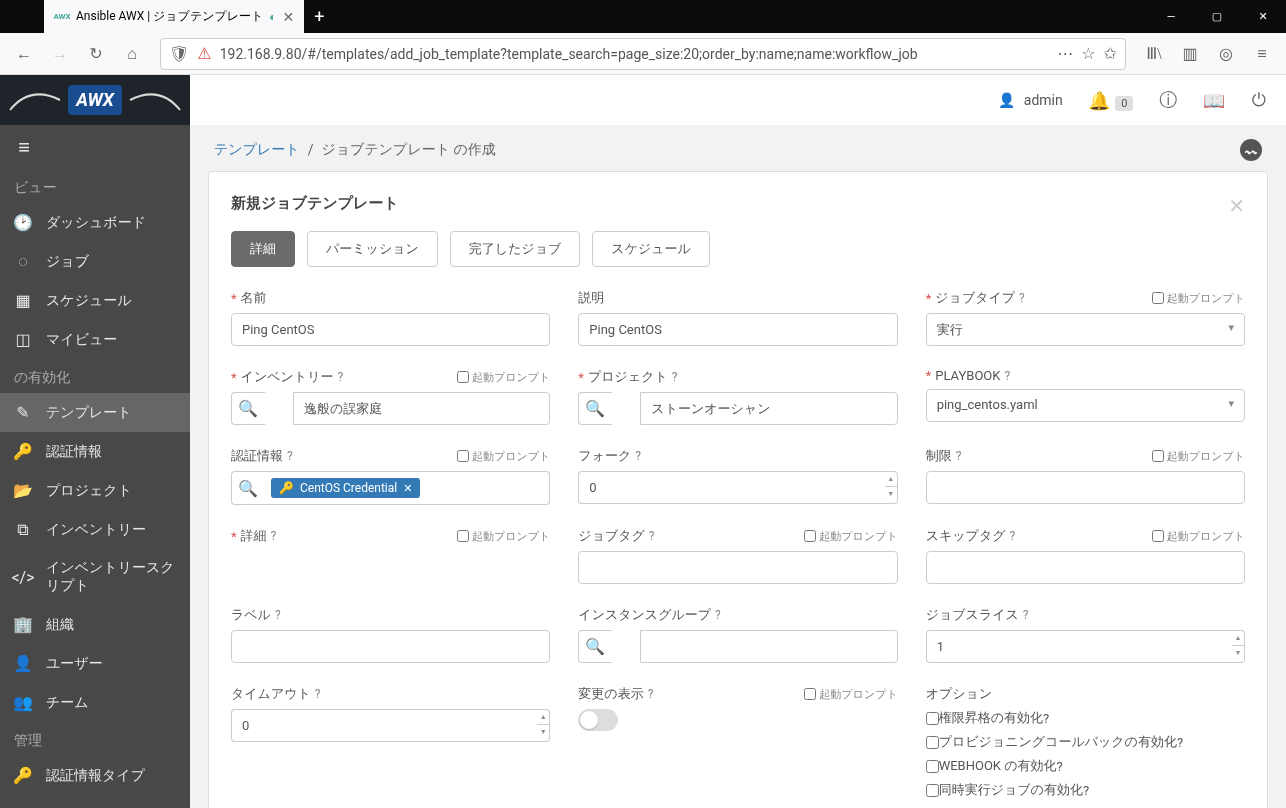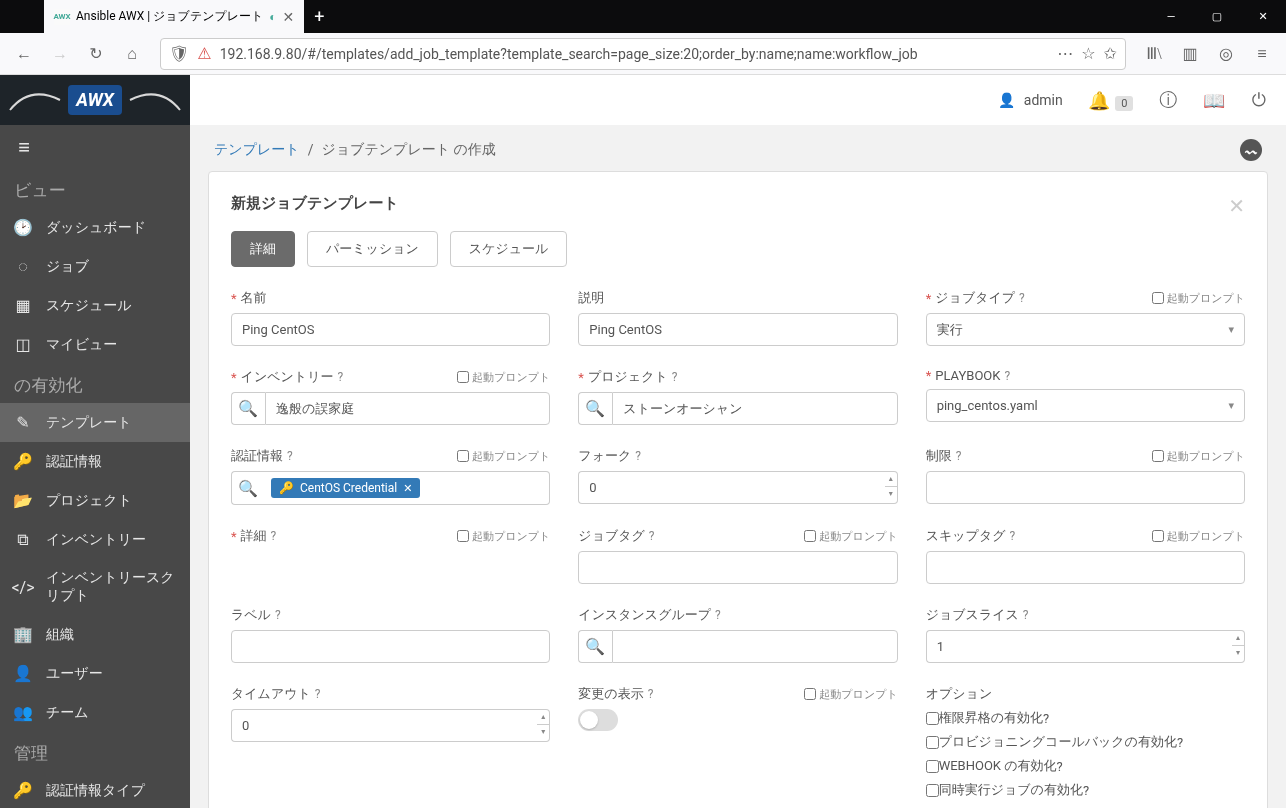--- a/index.html
+++ b/index.html
@@ -20,21 +20,21 @@
 .url-text { flex: 1; font-size: 14px; color: #555; }
 .url-actions { display: flex; gap: 8px; color: #666; font-size: 16px; }
 .toolbar-right { display: flex; gap: 4px; }
 
 
 .app { display: flex; height: 733px; }
 .sidebar { width: 190px; background: #484848; color: #fff; flex-shrink: 0; }
 .logo-area { height: 50px; background: #1e2429; display: flex; align-items: center; justify-content: center; position: relative; }
 .logo-area svg { position: absolute; }
 .hamburger { width: 48px; height: 44px; display: flex; align-items: center; justify-content: center; font-size: 20px; color: #e6e6e6; }
-.side-section { font-size: 17px; color: #aaa; padding: 10px 14px 6px; }
+.side-section { font-size: 14px; color: #aaa; padding: 10px 14px 6px; }
 .side-item { display: flex; align-items: center; padding: 10px 14px; font-size: 14px; gap: 14px; color: #e6e6e6; cursor: pointer; }
 .side-item.active { background: #666; }
 .side-icon { width: 18px; display: flex; justify-content: center; font-size: 16px; }
 
 .main { flex: 1; background: #f2f2f2; overflow: auto; }
 .topbar { background: #fff; height: 50px; display: flex; align-items: center; justify-content: flex-end; padding: 0 20px; gap: 26px; color: #666; font-size: 18px; }
 .user-badge { display: flex; align-items: center; gap: 8px; font-size: 14px; color: #555; }
 .bell-badge { position: relative; }
 .bell-count { background: #e0e0e0; color: #555; font-size: 11px; padding: 1px 6px; border-radius: 3px; margin-left: 4px; }
 
@@ -56,22 +56,22 @@
 .field-label { font-size: 13px; color: #555; display: flex; align-items: center; gap: 4px; }
 .field-label .req { color: #d9534f; }
 .field-label .help { color: #888; font-size: 12px; cursor: pointer; }
 .field-label .prompt { margin-left: auto; font-size: 11px; color: #888; display: flex; align-items: center; gap: 3px; }
 .field-label .prompt input { width: 12px; height: 12px; }
 .field-input { display: flex; }
 .field-input input, .field-input select, .field-input .select-box {
   flex: 1; border: 1px solid #ccc; border-radius: 4px; padding: 7px 10px; font-size: 13px; color: #555; background: #fff; height: 33px;
 }
 .field-input .search-addon { border: 1px solid #ccc; border-right: none; border-radius: 4px 0 0 4px; width: 34px; display: flex; align-items: center; justify-content: center; color: #888; background: #fff; }
-.field-input.with-addon input { border-radius: 0 4px 4px 0; }
-.select-box { display: flex; align-items: center; justify-content: space-between; }
+.field-input.with-addon input { border-radius: 0 4px 4px 0; margin-left: 28px; }
+.select-box { display: flex; justify-content: space-between; }
 .select-box::after { content: "▾"; color: #888; font-size: 11px; }
 .spinner-box { display: flex; flex-direction: column; border: 1px solid #ccc; border-left: none; border-radius: 0 4px 4px 0; }
 .spinner-box span { font-size: 8px; line-height: 1; padding: 3px 4px; color: #888; cursor: pointer; border-bottom: 1px solid #ccc; }
 .spinner-box span:last-child { border-bottom: none; }
 .field-input.spinner input { border-radius: 4px 0 0 4px; border-right: none; }
 
 .cred-chip { display: inline-flex; align-items: center; background: #337ab7; color: #fff; border-radius: 3px; font-size: 12px; padding: 3px 8px; gap: 6px; margin: 2px; }
 .cred-chip .chip-x { cursor: pointer; font-size: 11px; }
 .cred-box { flex: 1; border: 1px solid #ccc; border-left: none; border-radius: 0 4px 4px 0; padding: 4px; min-height: 33px; display: flex; align-items: center; }
 
@@ -211,20 +211,21 @@
       <span class="activity-dot">〰</span>
     </div>
 
     <div class="panel">
       <div class="panel-title">新規ジョブテンプレート</div>
       <span class="panel-close">✕</span>
 
       <div class="tabs">
         <button class="tab-btn active">詳細</button>
         <button class="tab-btn">パーミッション</button>
+        <button class="tab-btn">完了したジョブ</button>
         <button class="tab-btn">スケジュール</button>
       </div>
 
       <div class="form-grid">
 
         <div class="form-field">
           <div class="field-label">
               <span class="req">*</span>
               <span>名前</span>
             </div>

